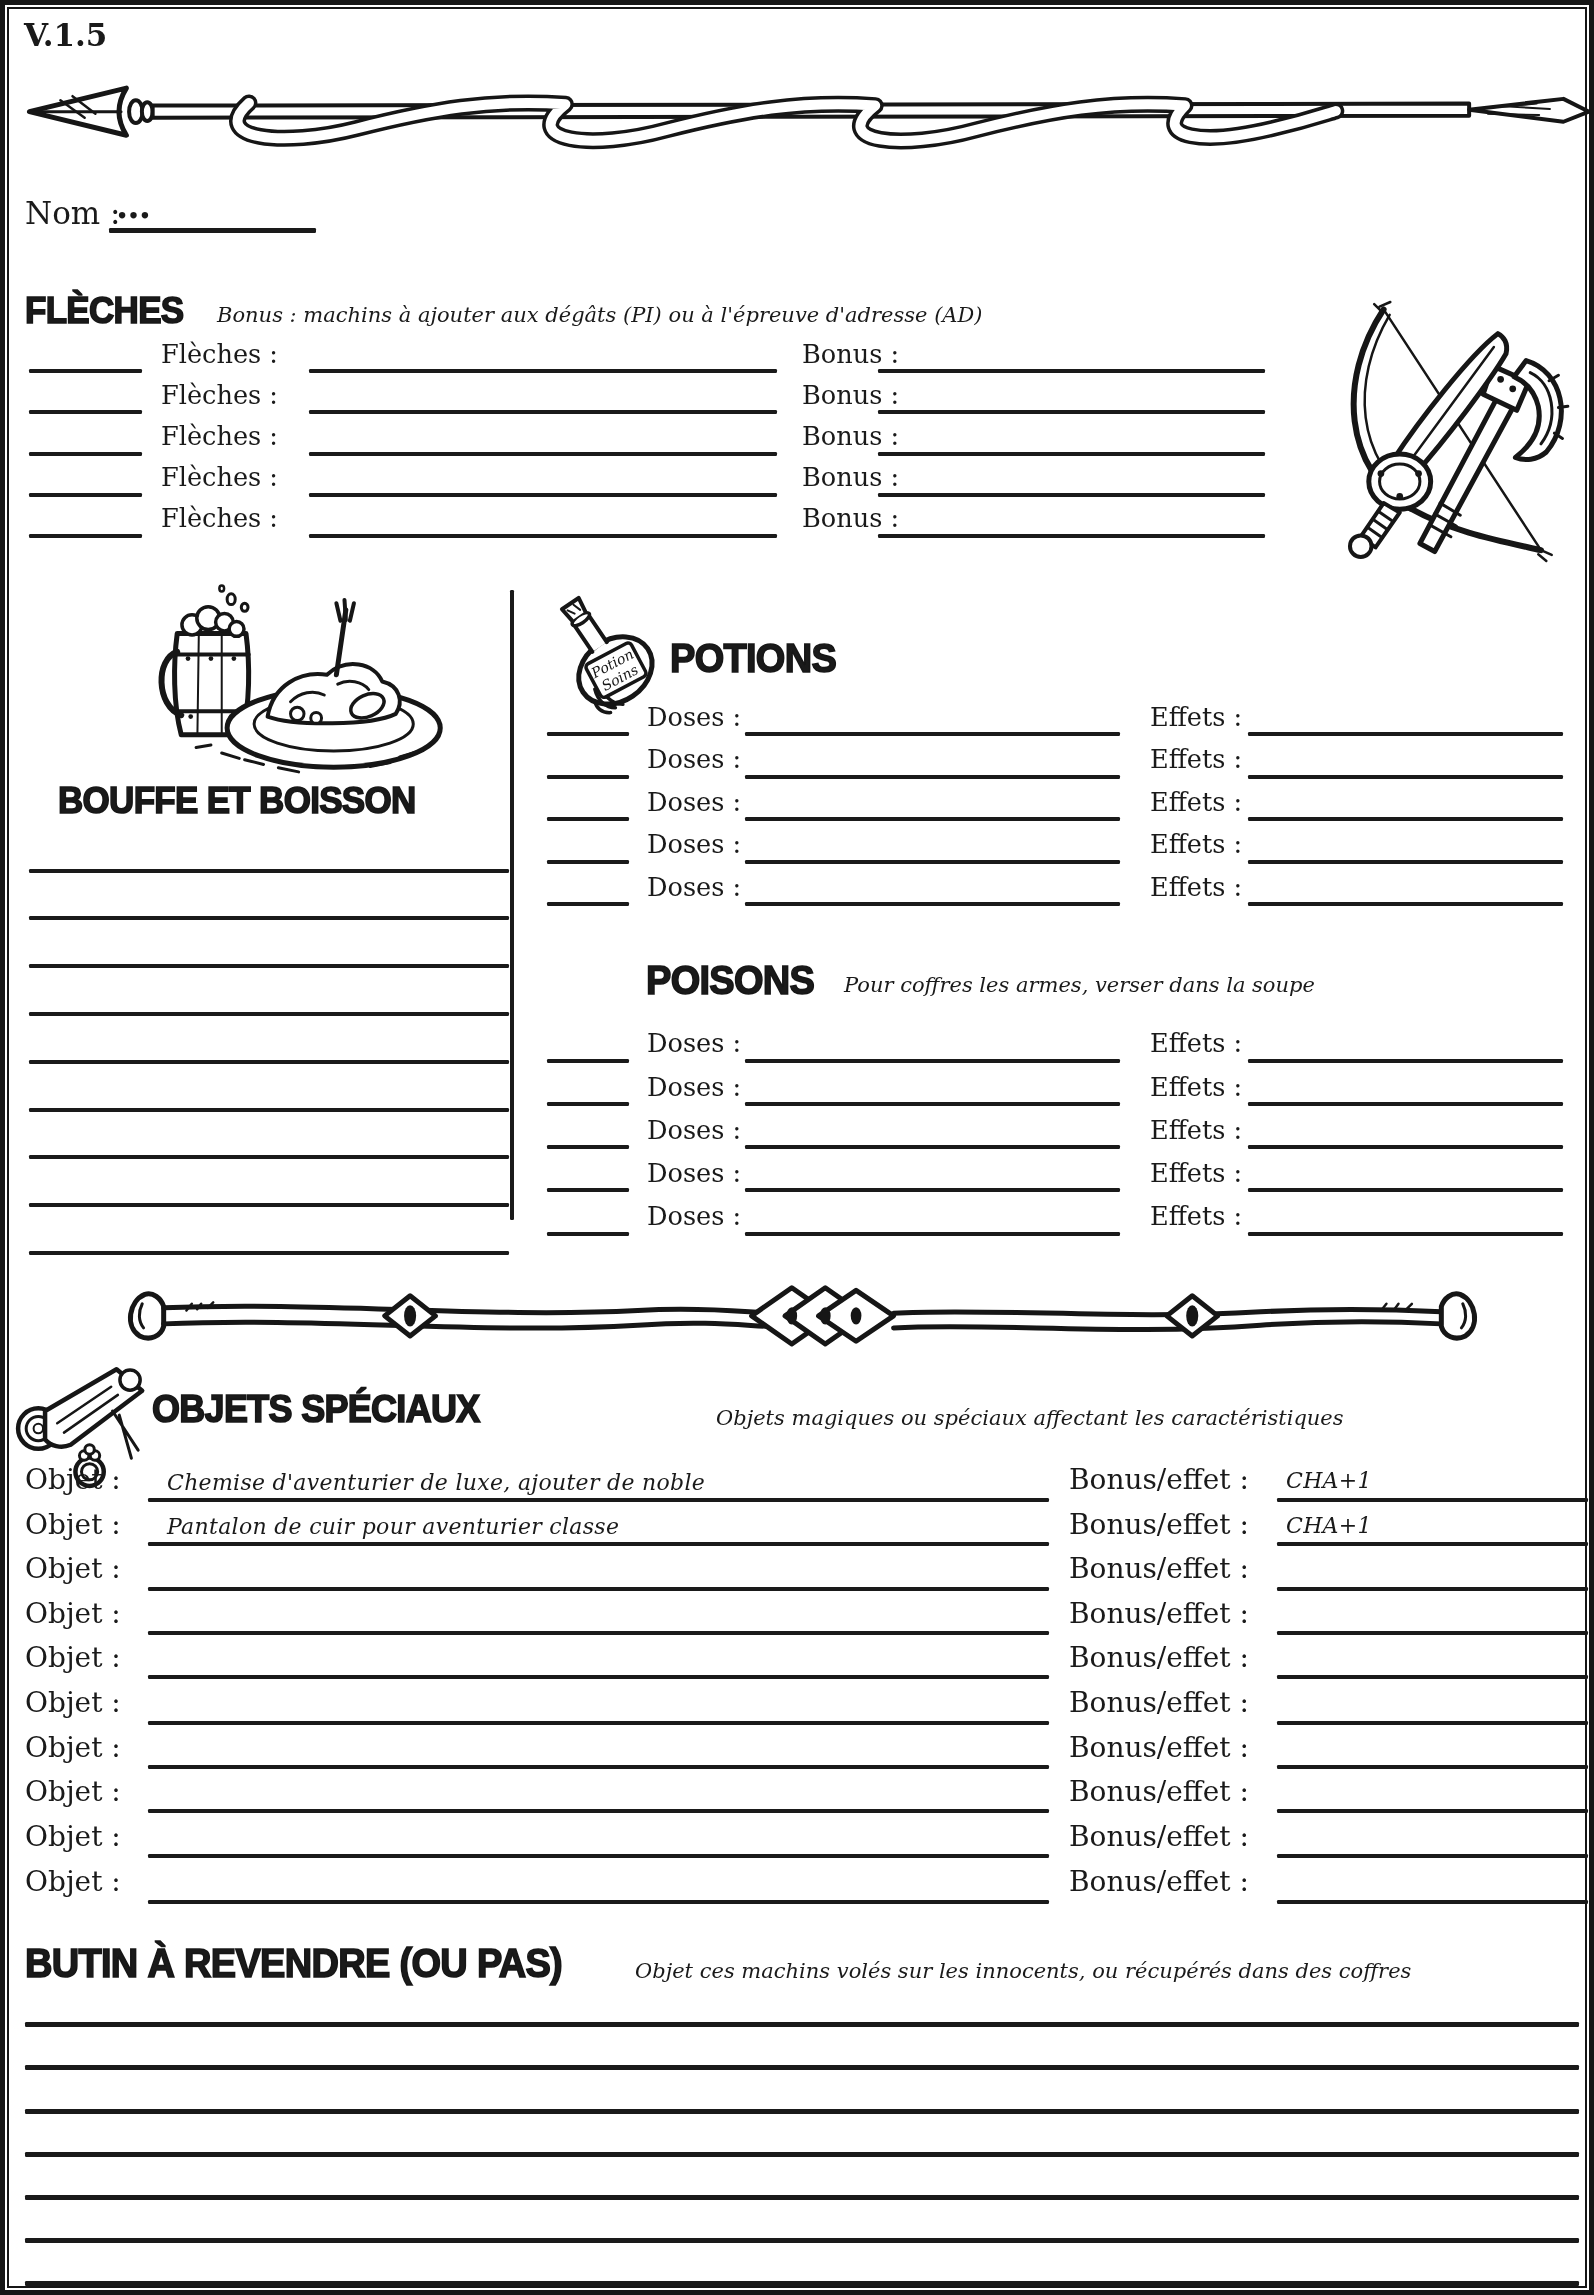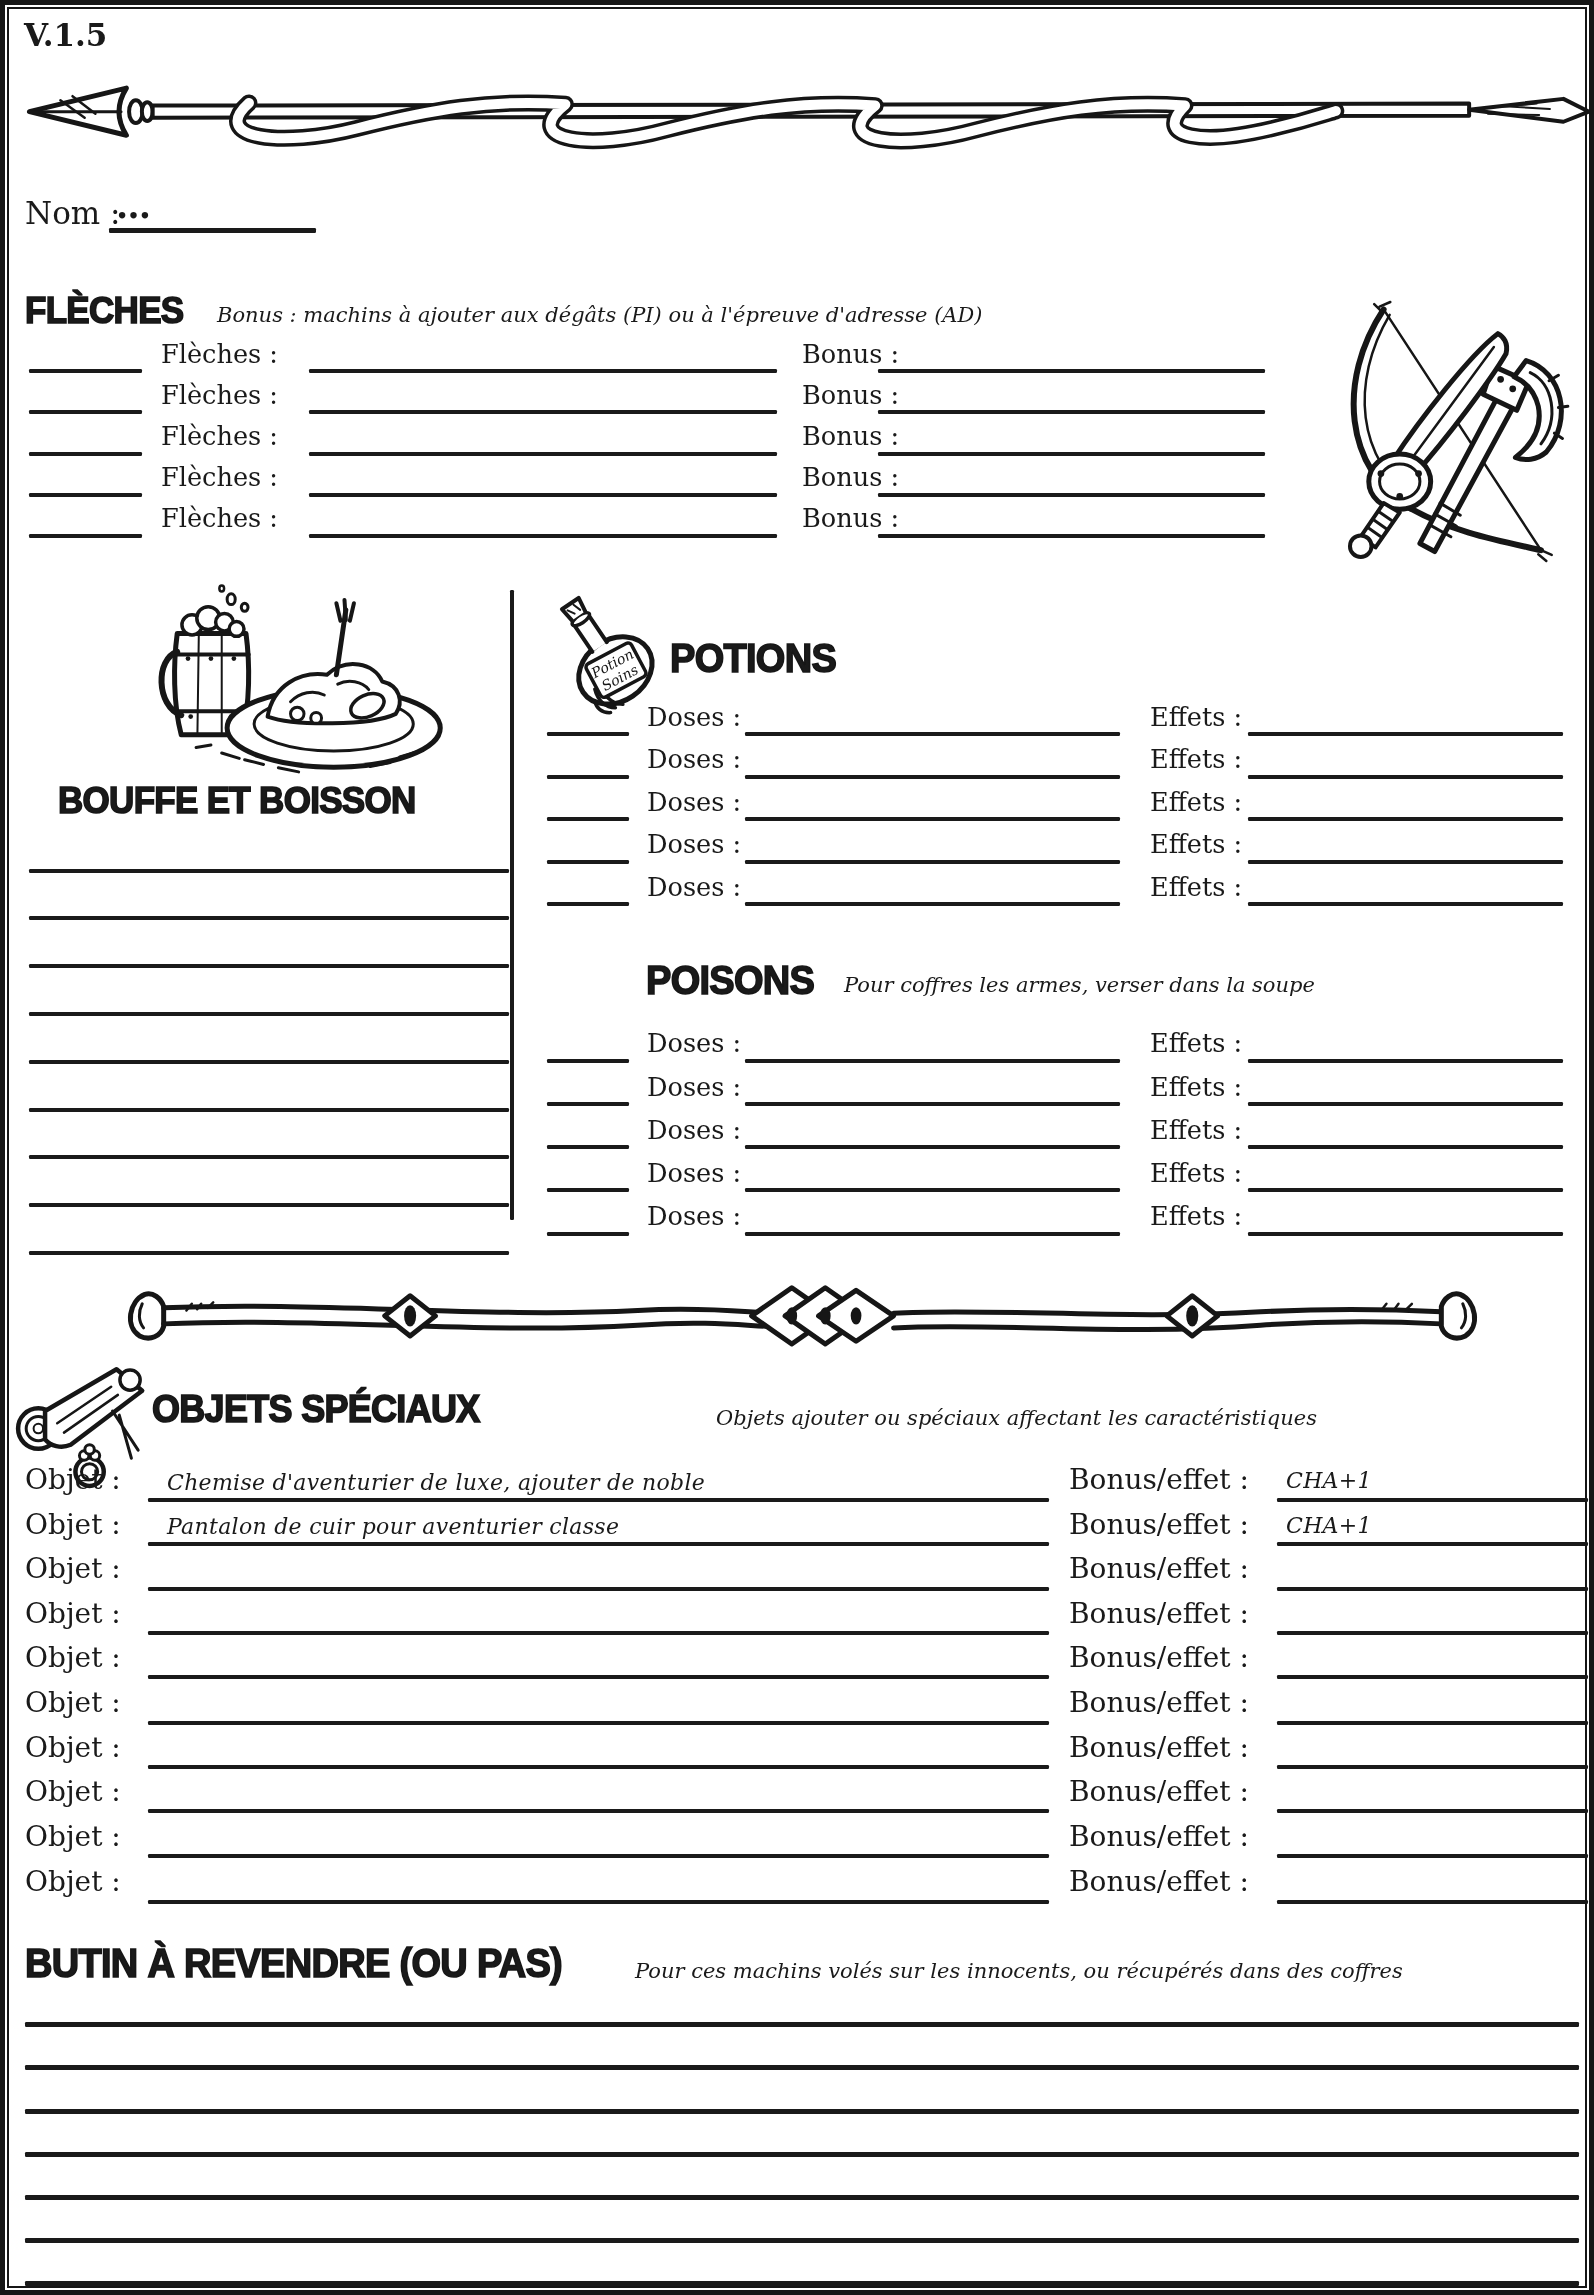--- a/index.html
+++ b/index.html
@@ -311,21 +311,21 @@
 
       <circle cx="118" cy="182" r="21" fill="#ffffff"></circle>
       <circle cx="118" cy="182" r="12" stroke-width="3"></circle>
       <circle cx="110" cy="158" r="7" fill="#ffffff" stroke-width="3"></circle>
       <circle cx="126" cy="158" r="7" fill="#ffffff" stroke-width="3"></circle>
       <circle cx="118" cy="149" r="7" fill="#ffffff" stroke-width="3"></circle>
     </g>
   </svg>
 
   <div class="hd" style="left:147px;top:1385px;font-size:36px">OBJETS SPÉCIAUX</div>
-  <div class="sub" style="left:711px;top:1402px">Objets ajouter ou spéciaux affectant les caractéristiques</div>
+  <div class="sub" style="left:711px;top:1402px">Objets magiques ou spéciaux affectant les caractéristiques</div>
 
   <div>
 
     <div class="lbl2" style="left:20px;top:1460px">Objet :</div>
     <div class="hand" style="left:162px;top:1466px">Chemise d'aventurier de luxe, ajouter de noble</div>
     <div class="ln" style="left:143px;top:1493px;width:901px"></div>
     <div class="lbl2" style="left:1064px;top:1460px">Bonus/effet :</div>
     <div class="hand" style="left:1281px;top:1464px">CHA+1</div>
     <div class="ln" style="left:1272px;top:1493px;width:311px"></div>
 
@@ -371,21 +371,21 @@
     <div class="lbl2" style="left:1064px;top:1817px">Bonus/effet :</div>
     <div class="ln" style="left:1272px;top:1849px;width:311px"></div>
 
     <div class="lbl2" style="left:20px;top:1862px">Objet :</div>
     <div class="ln" style="left:143px;top:1895px;width:901px"></div>
     <div class="lbl2" style="left:1064px;top:1862px">Bonus/effet :</div>
     <div class="ln" style="left:1272px;top:1895px;width:311px"></div>
   </div>
 
   <div class="hd" style="left:20px;top:1937px;font-size:38px">BUTIN À REVENDRE (OU PAS)</div>
-  <div class="sub" style="left:630px;top:1955px">Pour ces machins volés sur les innocents, ou récupérés dans des coffres</div>
+  <div class="sub" style="left:630px;top:1955px">Objet ces machins volés sur les innocents, ou récupérés dans des coffres</div>
 
   <div>
     <div class="ln thick" style="left:20px;top:2017px;width:1554px"></div>
     <div class="ln thick" style="left:20px;top:2060px;width:1554px"></div>
     <div class="ln thick" style="left:20px;top:2104px;width:1554px"></div>
     <div class="ln thick" style="left:20px;top:2147px;width:1554px"></div>
     <div class="ln thick" style="left:20px;top:2190px;width:1554px"></div>
     <div class="ln thick" style="left:20px;top:2233px;width:1554px"></div>
     <div class="ln thick" style="left:20px;top:2276px;width:1554px"></div>
   </div>

